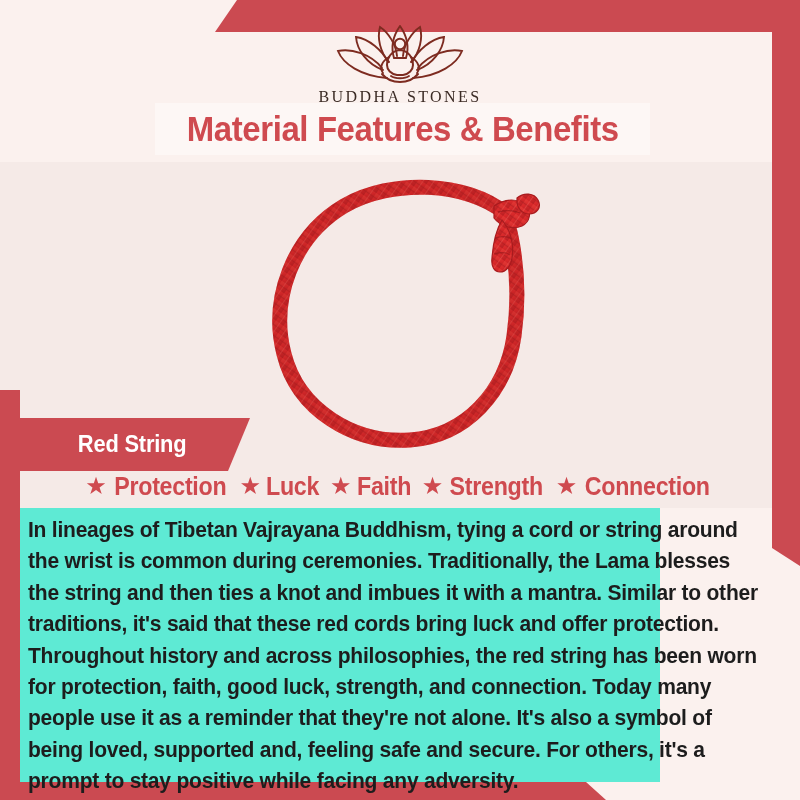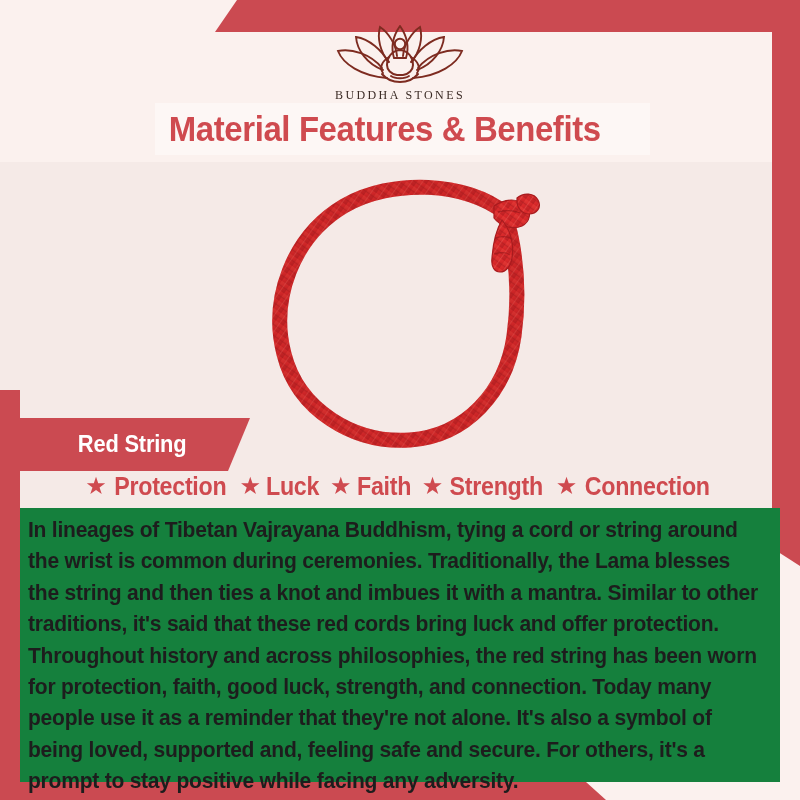--- a/index.html
+++ b/index.html
@@ -72,35 +72,35 @@
   .brand {
     position: absolute;
     top: 18px; left: 0;
     width: 800px;
     text-align: center;
   }
   .brand svg { display: block; margin: 0 auto; }
   .brand-name {
     margin-top: 2px;
     font-family: "Liberation Serif", serif;
-    font-size: 12px;
+    font-size: 16px;
     letter-spacing: 2.4px;
     color: #3a2a24;
     font-weight: 400;
   }
 
   
   .title-plate {
     position: absolute;
     left: 155px; top: 103px;
     width: 495px; height: 52px;
     background: #fdf7f5;
     display: flex;
     align-items: center;
-    justify-content: flex-start;
+    justify-content: center;
   }
   .title-text {
     font-family: "Liberation Sans Narrow", "Liberation Sans", sans-serif;
     font-weight: 700;
     font-size: 35px;
     letter-spacing: -0.4px;
     color: #cf4a4f;
     transform: scaleX(0.94);
     white-space: nowrap;
   }
@@ -161,22 +161,22 @@
     font-weight: 700;
     font-size: 25px;
     letter-spacing: -0.3px;
     transform: scaleX(0.93);
   }
 
   
   .body-plate {
     position: absolute;
     left: 20px; top: 508px;
-    width: 760px; height: 274px;
-    background: #15803d;
+    width: 640px; height: 274px;
+    background: #5eead4;
   }
   .body-text {
     position: absolute;
     left: 8px; top: 6px;
     width: 752px;
     color: #1d1d1d;
     font-family: "Liberation Sans Narrow", "Liberation Sans", sans-serif;
     font-weight: 700;
     font-size: 21.6px;
     line-height: 31.4px;

